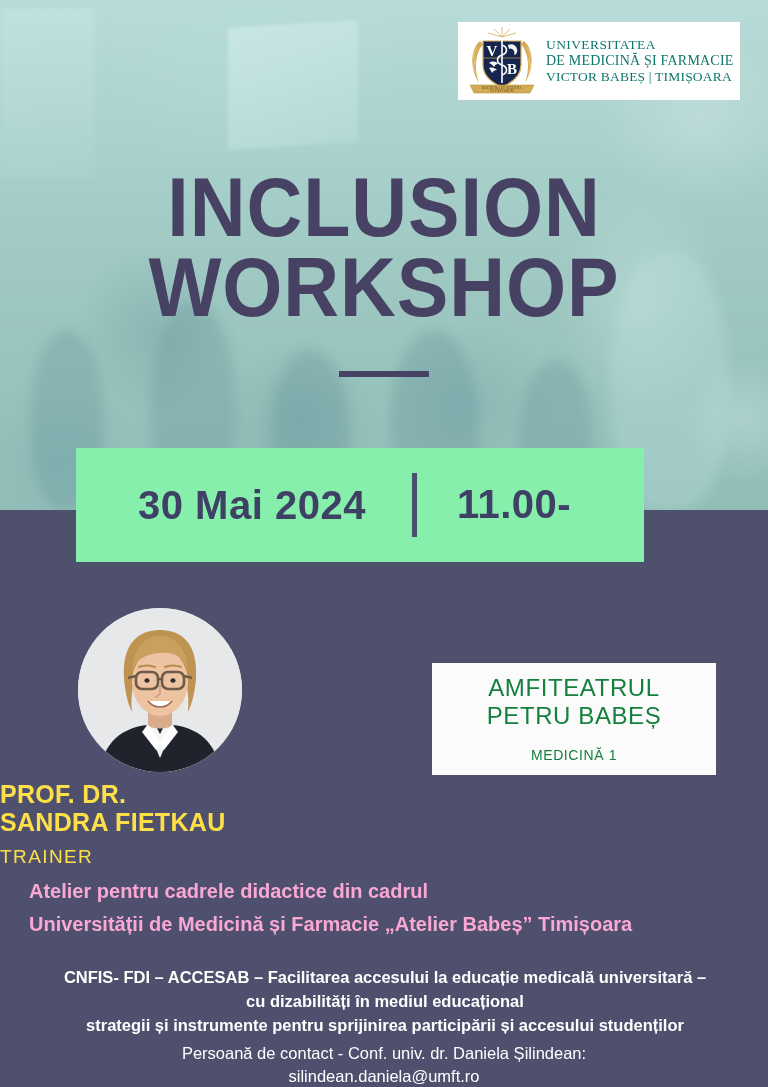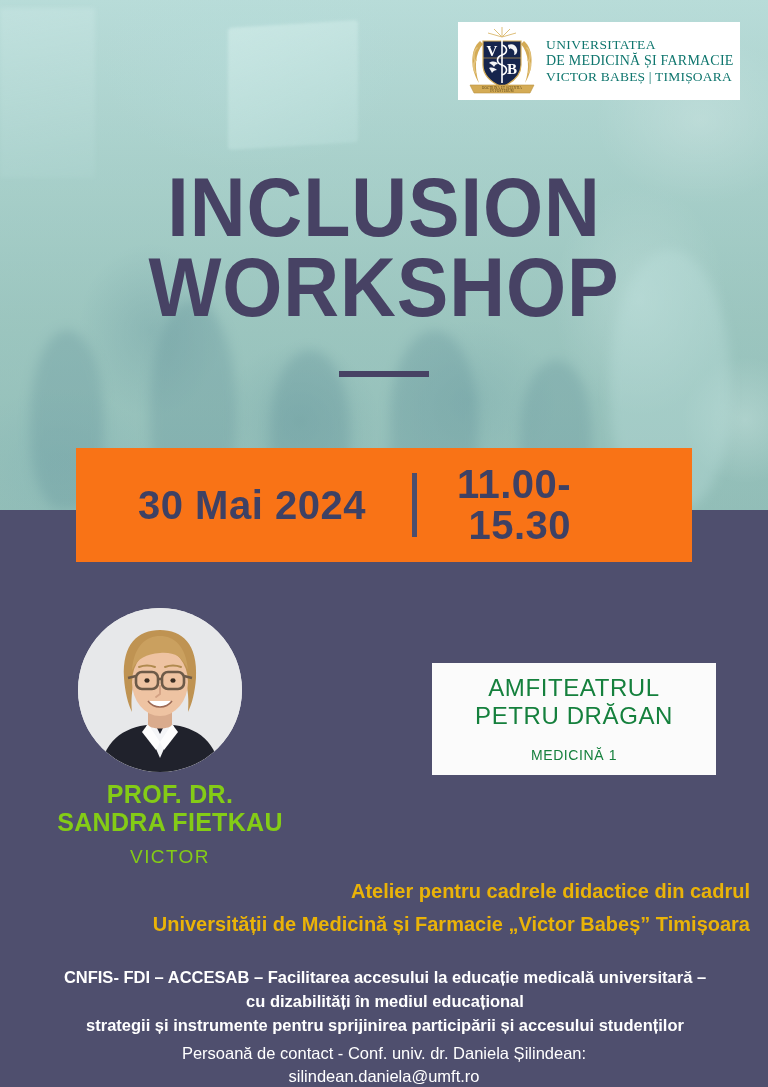--- a/index.html
+++ b/index.html
@@ -88,22 +88,22 @@
     transform:scaleX(.92);
   }
   .title-line{display:block;}
   .title-rule{
     position:absolute;left:50%;top:371px;transform:translateX(-50%);
     width:90px;height:6px;background:#474264;
   }
 
   
   .date-band{
-    position:absolute;left:76px;top:448px;width:616px;height:114px;
-    background:#f97316;display:flex;align-items:center;text-align:right;
+    position:absolute;left:76px;top:448px;width:568px;height:114px;
+    background:#86efac;display:flex;align-items:center;
   }
   .date-text{
     flex:0 0 auto;margin-left:62px;
     color:#3e4164;font-weight:bold;font-size:40px;letter-spacing:.5px;
     white-space:nowrap;
   }
   .date-div{
     width:5px;height:64px;background:#4b4e6d;margin:0 40px 0 46px;flex:0 0 5px;
   }
   .time-text{
@@ -114,21 +114,21 @@
 
   
   .portrait{
     position:absolute;left:78px;top:608px;width:164px;height:164px;
     border-radius:50%;overflow:hidden;background:#e9eaec;
   }
   .portrait svg{display:block;width:164px;height:164px;}
 
   
   .speaker{
-    position:absolute;left:0;top:780px;width:340px;text-align:center;color:#84cc16;
+    position:absolute;left:0;top:780px;width:340px;text-align:left;color:#fde047;
   }
   .speaker-name{
     font-weight:bold;font-size:25px;line-height:1.12;letter-spacing:.3px;
   }
   .sp-l{display:block;}
   .speaker-role{
     margin-top:10px;font-size:19px;letter-spacing:1.4px;font-weight:normal;
   }
 
   
@@ -136,21 +136,21 @@
     position:absolute;left:432px;top:663px;width:284px;height:112px;
     background:#fbfbfb;color:#15803d;
     display:flex;flex-direction:column;align-items:center;justify-content:center;
     text-align:center;
   }
   .venue-l1,.venue-l2{font-size:24px;line-height:1.18;letter-spacing:.6px;}
   .venue-l3{font-size:14px;line-height:1.3;letter-spacing:.6px;margin-top:15px;}
 
   
   .desc{
-    position:absolute;left:18px;right:18px;top:878px;text-align:right;color:#eab308;
+    position:absolute;left:29px;right:18px;top:878px;text-align:left;color:#f9a8d4;
   }
   .desc-l1{font-weight:bold;font-size:20px;line-height:1.35;}
   .desc-l2{font-weight:bold;font-size:20px;line-height:1.35;margin-top:6px;}
 
   .project{
     position:absolute;left:26px;right:24px;top:966px;text-align:center;color:#ffffff;
     font-weight:bold;font-size:16.5px;line-height:1.45;
   }
   .proj-l{display:block;}
 
@@ -229,21 +229,20 @@
     <span class="title-line">INCLUSION</span>
     <span class="title-line">WORKSHOP</span>
   </div>
   <div class="title-rule"></div>
 
   <div class="date-band">
     <div class="date-text">30 Mai 2024</div>
     <div class="date-div"></div>
     <div class="time-text">
       <span class="time-l">11.00-</span>
-      <span class="time-l">15.30</span>
     </div>
   </div>
 
   <div class="portrait">
     <svg viewBox="0 0 164 164" xmlns="http://www.w3.org/2000/svg">
       <rect width="164" height="164" fill="#e7e8ea"></rect>
 
       <path d="M22 164 C26 128, 52 116, 82 116 C112 116, 138 128, 142 164 Z" fill="#20222c"></path>
 
       <path d="M68 118 L82 150 L96 118 L88 114 L82 126 L76 114 Z" fill="#f4f5f7"></path>
@@ -280,32 +279,32 @@
       <path d="M61 59 q8 -3 16 0" fill="none" stroke="#b08a4e" stroke-width="2" stroke-linecap="round"></path>
       <path d="M87 59 q8 -3 16 0" fill="none" stroke="#b08a4e" stroke-width="2" stroke-linecap="round"></path>
     </svg>
   </div>
 
   <div class="speaker">
     <div class="speaker-name">
       <span class="sp-l">PROF. DR.</span>
       <span class="sp-l">SANDRA FIETKAU</span>
     </div>
-    <div class="speaker-role">VICTOR</div>
+    <div class="speaker-role">TRAINER</div>
   </div>
 
   <div class="venue">
     <div class="venue-l1">AMFITEATRUL</div>
-    <div class="venue-l2">PETRU DRĂGAN</div>
+    <div class="venue-l2">PETRU BABEȘ</div>
     <div class="venue-l3">MEDICINĂ 1</div>
   </div>
 
   <div class="desc">
     <div class="desc-l1">Atelier pentru cadrele didactice din cadrul</div>
-    <div class="desc-l2">Universității de Medicină și Farmacie „Victor Babeș” Timișoara</div>
+    <div class="desc-l2">Universității de Medicină și Farmacie „Atelier Babeș” Timișoara</div>
   </div>
 
   <div class="project">
     <span class="proj-l">CNFIS- FDI – ACCESAB – Facilitarea accesului la educație medicală universitară –</span>
     <span class="proj-l">cu dizabilități în mediul educațional</span>
     <span class="proj-l">strategii și instrumente pentru sprijinirea participării  și accesului studenților</span>
   </div>
 
   <div class="contact">
     <span class="contact-l">Persoană de contact - Conf. univ. dr. Daniela Șilindean:</span>

